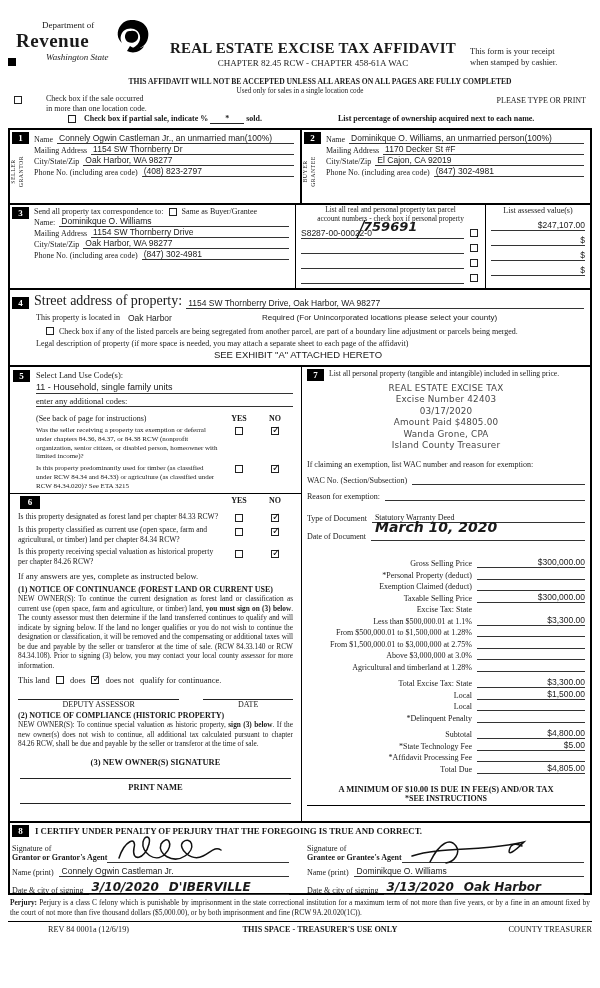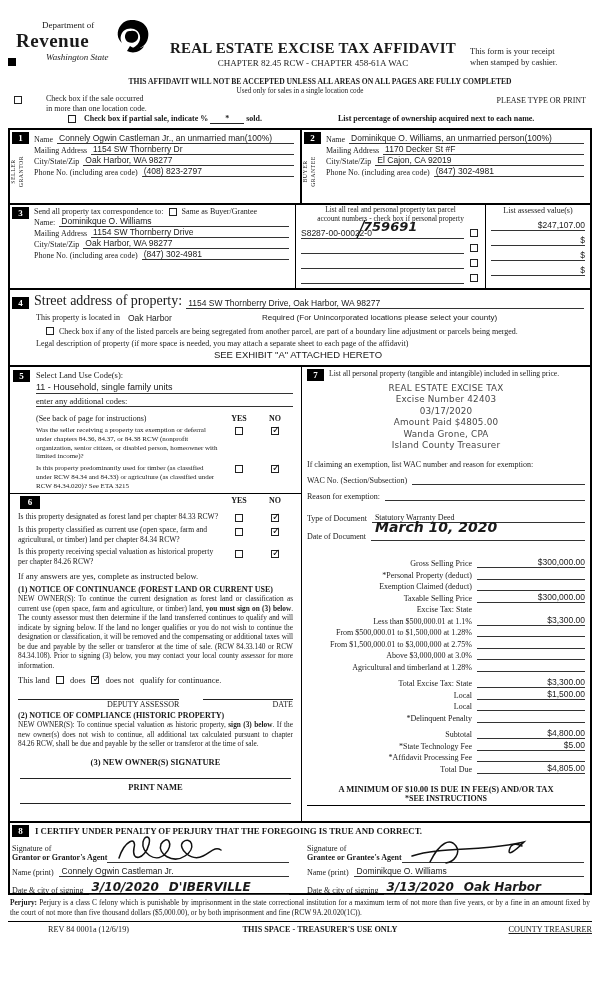--- a/index.html
+++ b/index.html
@@ -99,21 +99,21 @@
   
   .sec6 { border-top:1.5px solid #000; position:relative; padding:2px 8px 0 8px; }
   .sec6-head { display:flex; font-size:8px; }
   .sec6-head .secnum { margin-left:2px; width:20px; height:13px; line-height:13px; }
   .sec6-head .sp { flex:1; }
   .note-title { font-size:8px; font-weight:bold; margin-top:4px; }
   .note-body { font-size:7.3px; text-align:justify; line-height:1.3; }
   .ifyes { font-size:8.5px; margin-top:5px; }
   .thisland { display:flex; gap:6px; align-items:center; font-size:8.5px; margin-top:5px; }
   .da-row { display:flex; margin-top:14px; gap:24px; font-size:8px; }
-  .da-row .blk { text-align:right; }
+  .da-row .blk { text-align:center; }
   .da-row .blk .ln { border-top:1px solid #222; }
   .da1 { flex:1.8; } .da2 { flex:1; }
   .ownsig { text-align:center; font-size:8.5px; font-weight:bold; margin-top:8px; }
   .ownsig-line { border-bottom:1px solid #222; height:12px; margin:0 2px; }
   .printname { text-align:center; font-size:8.5px; font-weight:bold; margin-top:3px; }
 
   
   .s7-head { display:flex; gap:5px; font-size:7.6px; }
   .s7-head .secnum { flex:none; }
   .stamp { text-align:center; font-family:"DejaVu Sans",sans-serif; font-size:8.8px; line-height:1.3; margin-top:2px; letter-spacing:0.2px; }
@@ -145,21 +145,21 @@
   .s8-frow .lbl { flex:none; padding-right:5px; }
   .s8-frow .fv { flex:1; border-bottom:1px solid #333; padding-left:3px; position:relative; white-space:nowrap; }
   .handcity { margin-left:10px; }
 
   
   .perjury { font-size:7.4px; line-height:1.35; padding:3px 2px 3px 2px; border-bottom:1.5px solid #000; text-align:justify; }
   .perjury .plbl { font-weight:bold; }
   .footer { display:flex; font-size:8.2px; margin-top:3px; }
   .footer .f-left { flex:1;padding-left:40px; }
   .footer .f-center { flex:1.4; text-align:center; }
-  .footer .f-right { flex:1; text-align:right;text-decoration:underline; }
+  .footer .f-right { flex:1; text-align:right; }
 </style>
 </head>
 <body>
 
 <div class="page">
 
   <div class="hdr">
     <div class="artifact"></div>
     <div class="logo-wrap">
       <div class="dept1">Department of</div>

